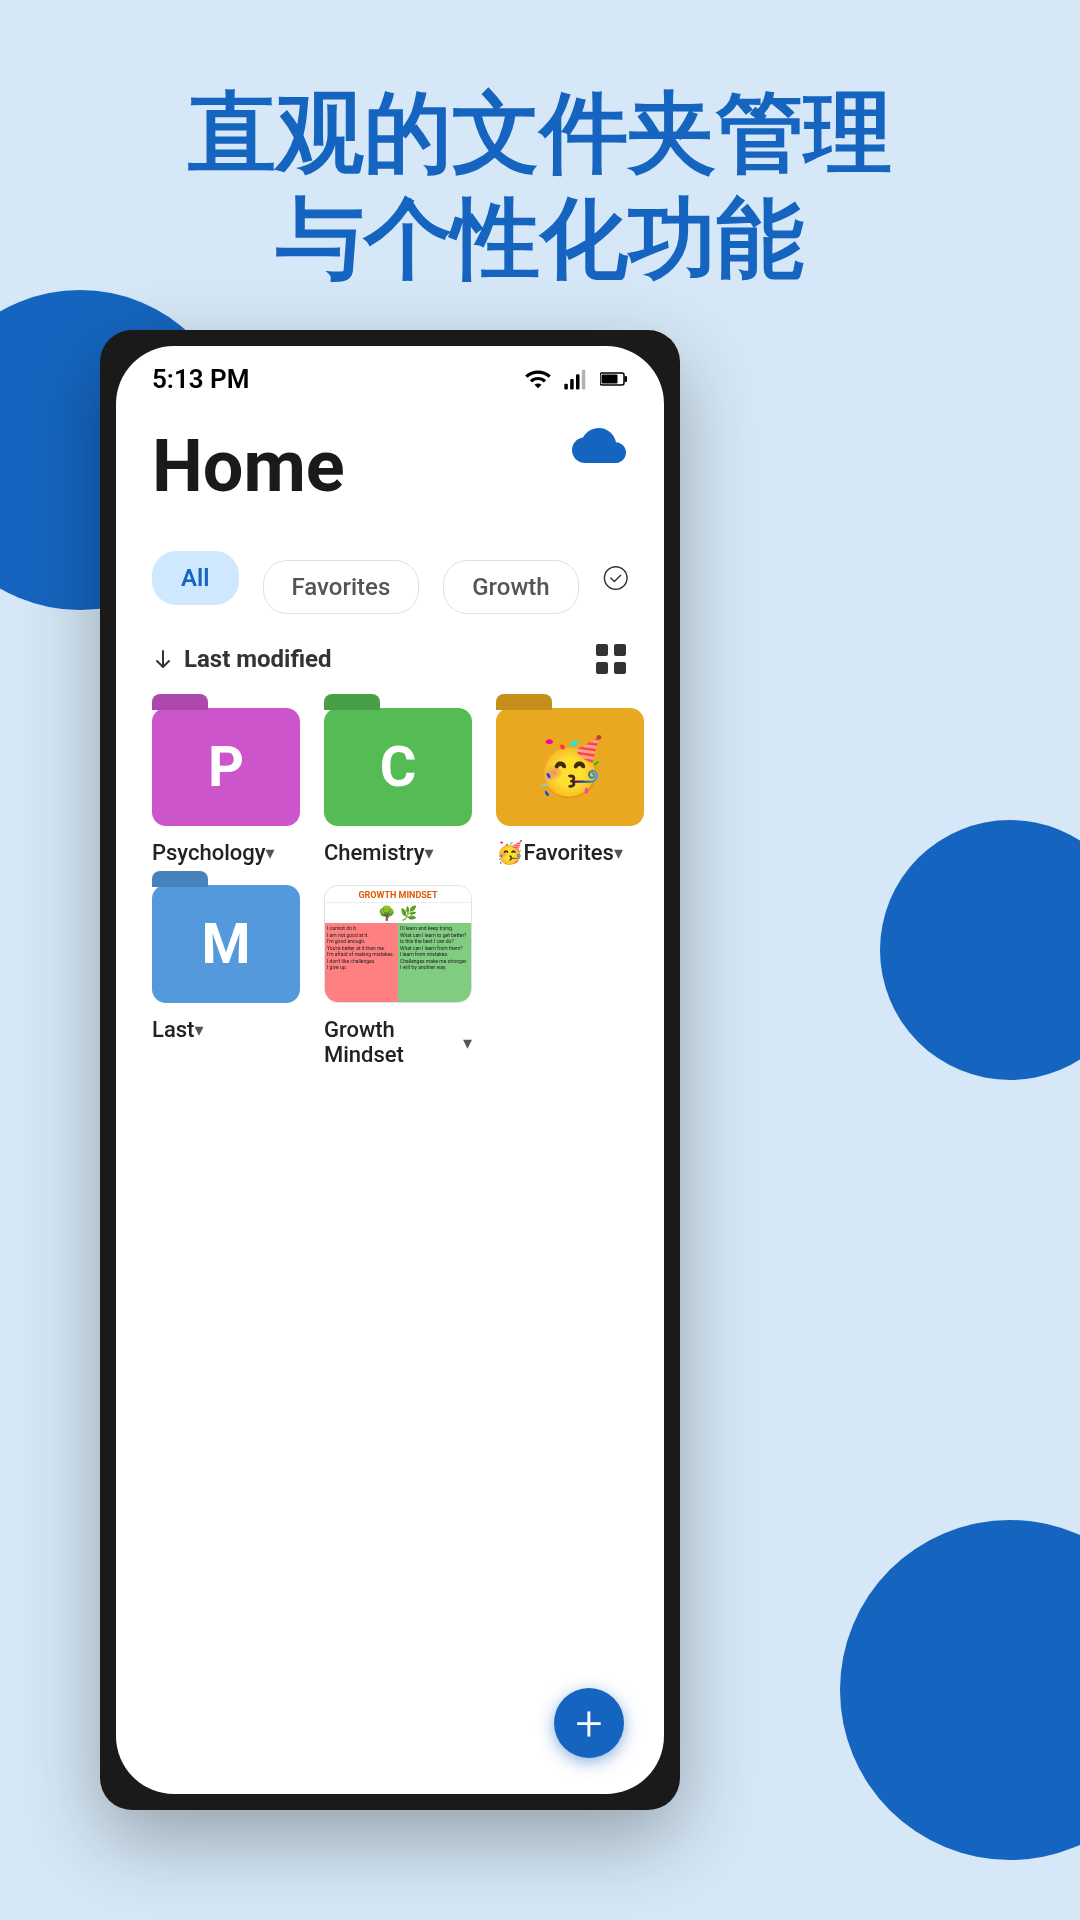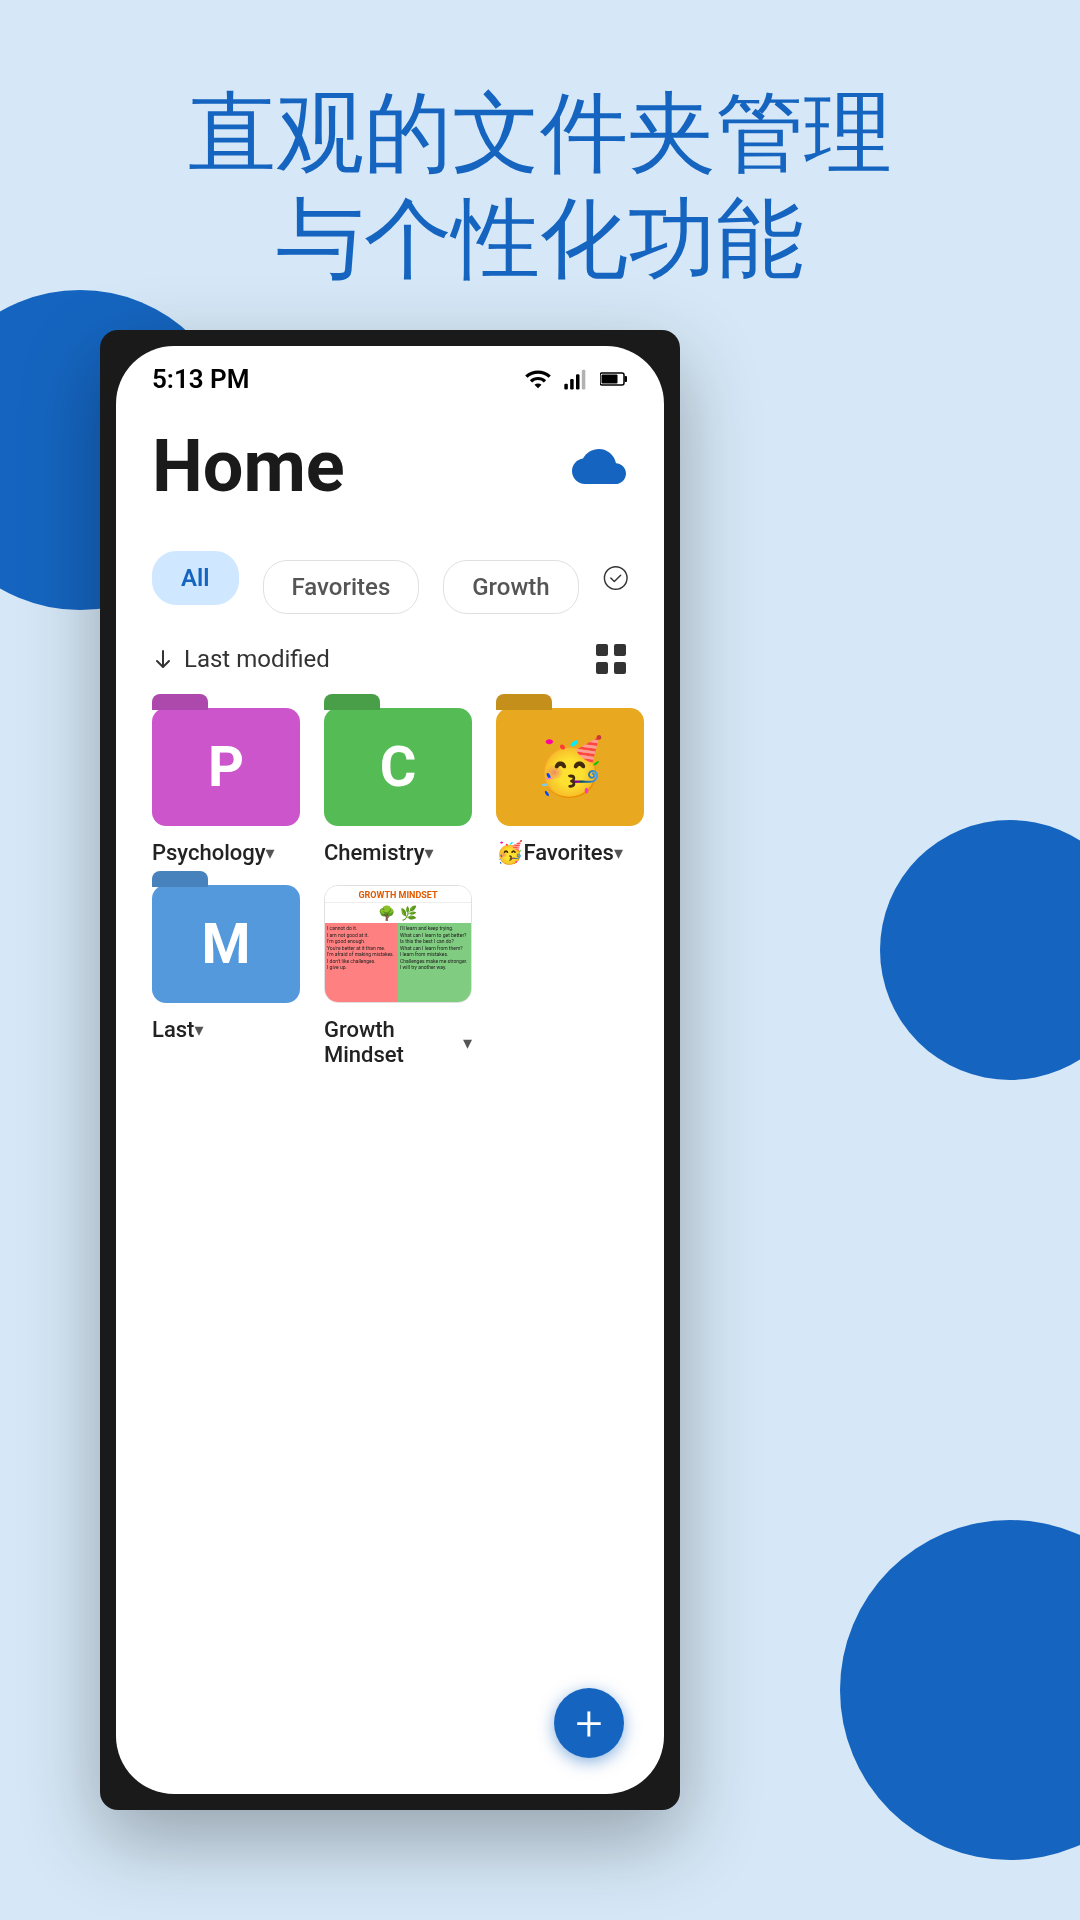--- a/index.html
+++ b/index.html
@@ -47,34 +47,34 @@
     
     .header-text {
       position: absolute;
       top: 80px;
       width: 100%;
       text-align: center;
       z-index: 1;
     }
     .header-text h1 {
       font-size: 88px;
-      font-weight: 400;
+      font-weight: 700;
       color: #1565c0;
       line-height: 1.2;
     }
 
     
     .phone {
       position: absolute;
       top: 330px;
       left: 100px;
       width: 580px;
       height: 1480px; 
       background: #1a1a1a;
-      border-radius: 18px;
+      border-radius: 32px;
       z-index: 2;
       box-shadow: 0 30px 80px rgba(0,0,0,0.3);
       padding: 16px;
     }
     .phone-screen {
       width: 100%;
       height: 100%;
       background: #ffffff;
       border-radius: 58px;
       overflow: hidden;
@@ -104,21 +104,20 @@
 
     
     .app-content {
       padding: 20px 36px;
     }
 
     
     .home-header {
       display: flex;
       justify-content: space-between;
-      align-items: center;
       margin-bottom: 32px;
     }
     .home-title {
       font-size: 72px;
       font-weight: 700;
       color: #1a1a1a;
     }
     .cloud-icon {
       width: 56px;
       height: 44px;
@@ -162,21 +161,21 @@
       align-items: center;
       justify-content: space-between;
       margin-bottom: 32px;
     }
     .sort-label {
       display: flex;
       align-items: center;
       gap: 10px;
       font-size: 24px;
       color: #333;
-      font-weight: 400;
+      font-weight: 700;
     }
     .grid-icon {
       width: 34px;
       height: 34px;
     }
 
     
     .folders-grid {
       display: grid;
       grid-template-columns: repeat(3, 1fr);

